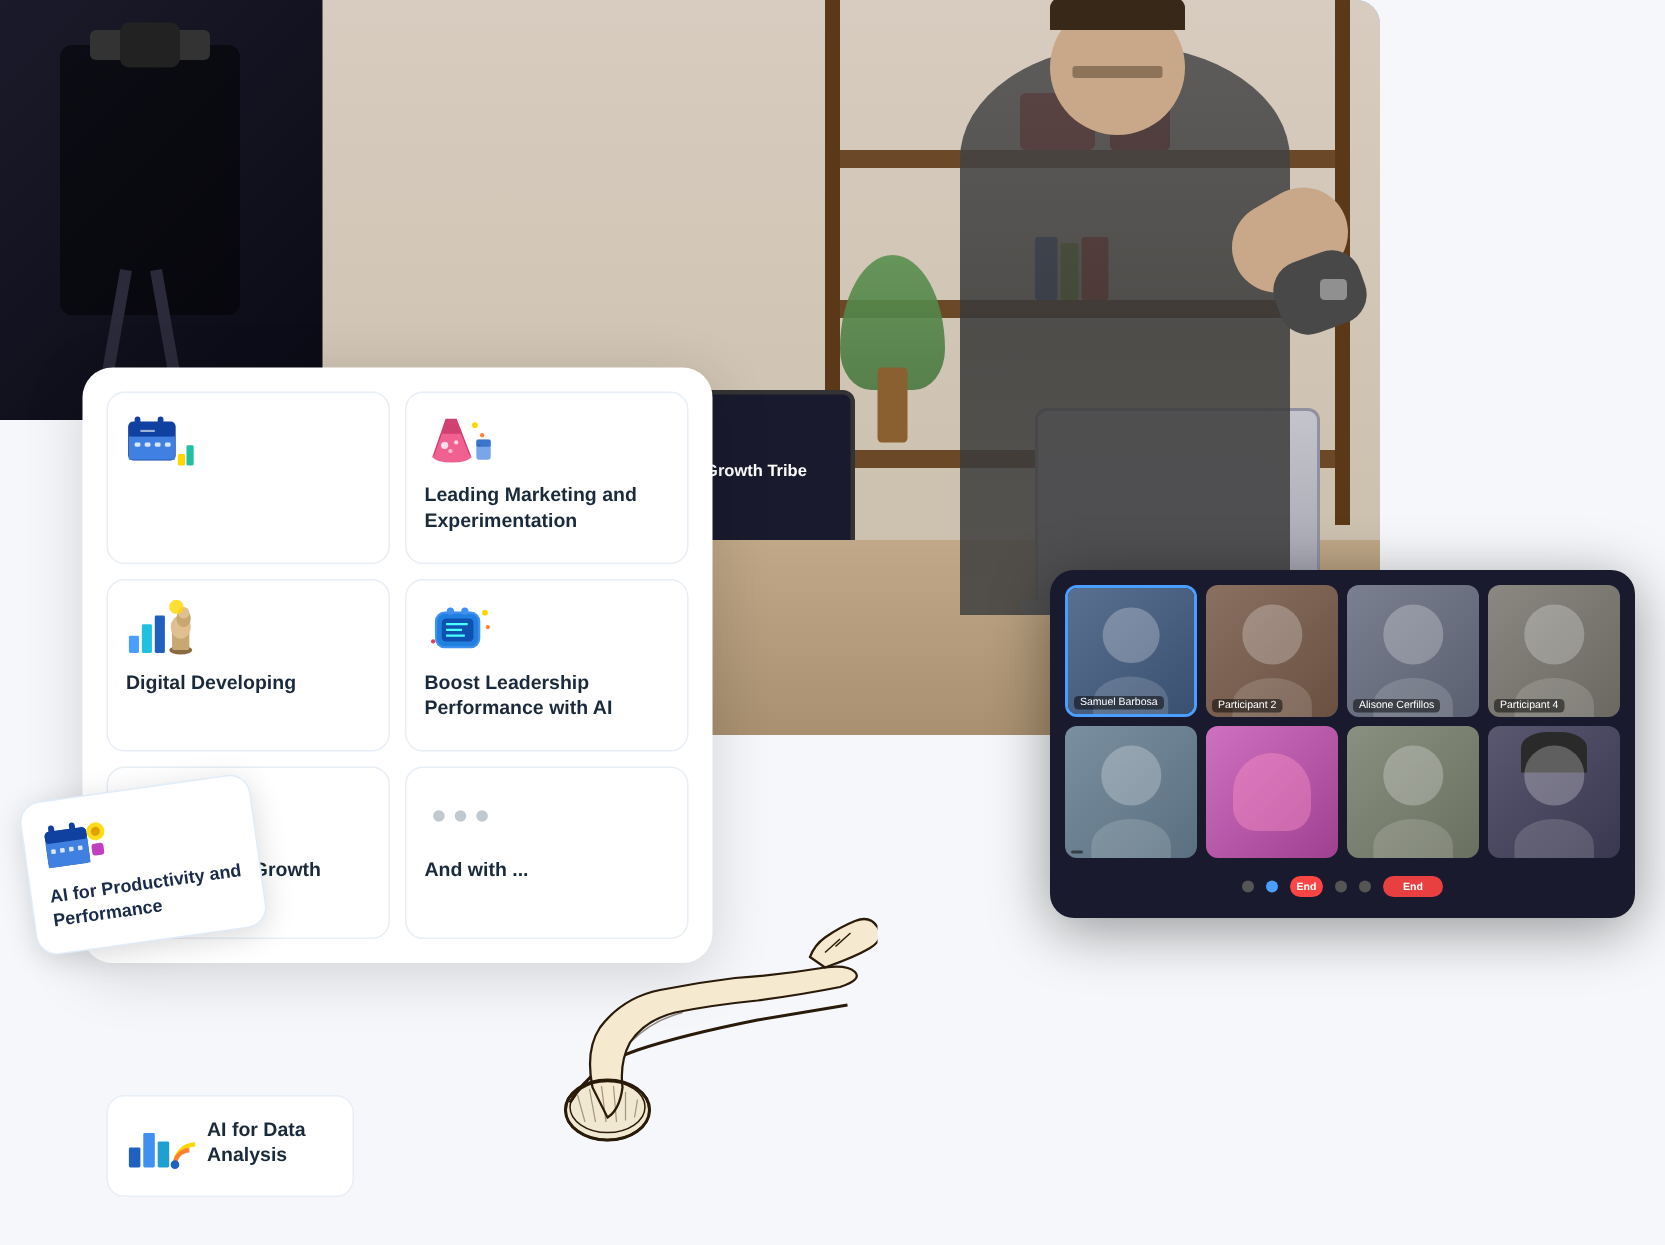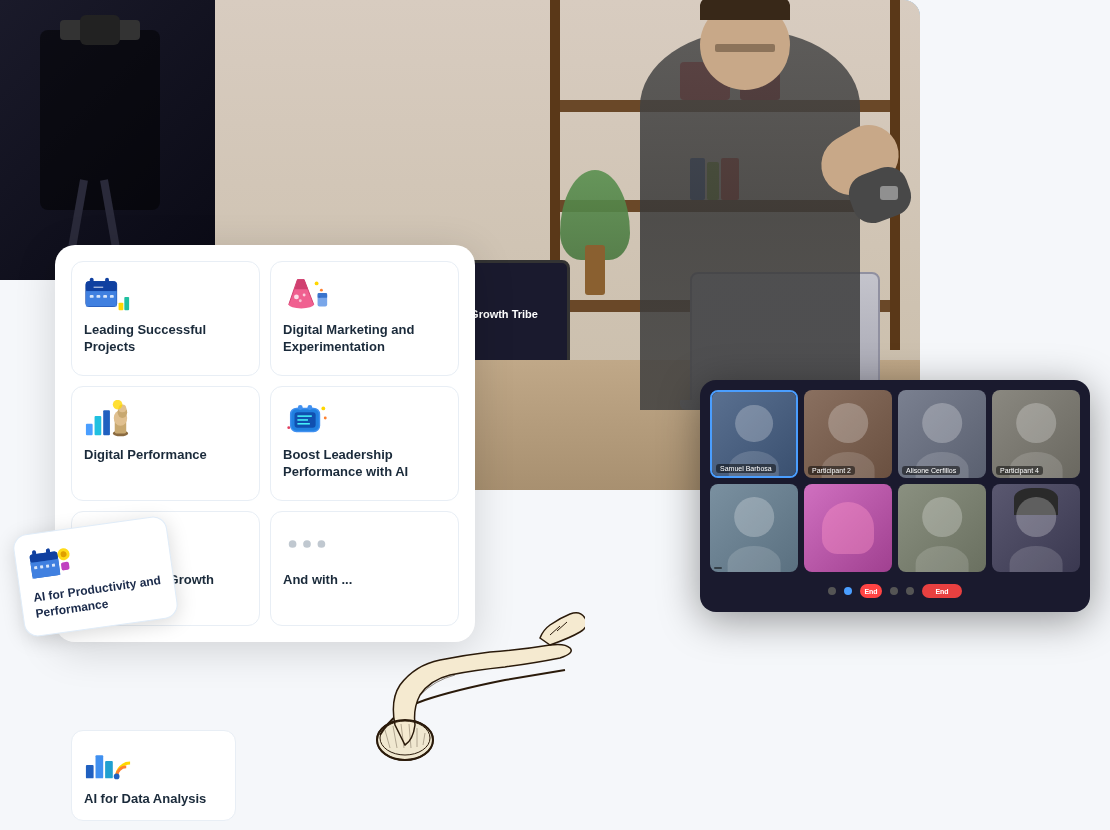--- a/index.html
+++ b/index.html
@@ -305,21 +305,20 @@
           <rect x="13" y="20" width="4" height="3" rx="1" fill="white" opacity="0.8"></rect>
           <rect x="20" y="20" width="4" height="3" rx="1" fill="white" opacity="0.8"></rect>
           <rect x="27" y="20" width="4" height="3" rx="1" fill="white" opacity="0.8"></rect>
 
           <rect x="36" y="28" width="5" height="8" rx="1" fill="#ffd700"></rect>
           <rect x="42" y="22" width="5" height="14" rx="1" fill="#20c0a0"></rect>
 
           <line x1="10" y1="12" x2="20" y2="12" stroke="white" stroke-width="1.5" opacity="0.6"></line>
         </svg>
       </div>
-      <div class="card-label">Leading Successful Projects</div>
     </div>
 
     <div class="course-card">
       <div class="card-icon">
         <svg width="50" height="38" viewBox="0 0 50 38">
 
           <polygon points="15,4 22,4 32,30 6,30" fill="#f06090" stroke="#d04070" stroke-width="1" rx="2"></polygon>
           <polygon points="15,4 22,4 26,14 12,14" fill="#d04070"></polygon>
           <ellipse cx="19" cy="30" rx="13" ry="4" fill="#f06090"></ellipse>
 
@@ -328,41 +327,41 @@
           <circle cx="18" cy="26" r="1.5" fill="white" opacity="0.6"></circle>
 
           <circle cx="35" cy="8" r="2" fill="#ffd700"></circle>
           <circle cx="40" cy="15" r="1.5" fill="#ff8030"></circle>
           <circle cx="38" cy="22" r="1" fill="#e04060"></circle>
 
           <rect x="36" y="18" width="10" height="14" rx="2" fill="#4080e0" opacity="0.7"></rect>
           <rect x="36" y="18" width="10" height="5" rx="1" fill="#2060c0" opacity="0.7"></rect>
         </svg>
       </div>
-      <div class="card-label">Digital Marketing and Experimentation</div>
+      <div class="card-label">Leading Marketing and Experimentation</div>
     </div>
 
     <div class="course-card">
       <div class="card-icon">
         <svg width="50" height="38" viewBox="0 0 50 38">
 
           <rect x="2" y="24" width="7" height="12" rx="1" fill="#4a9eff"></rect>
           <rect x="11" y="16" width="7" height="20" rx="1" fill="#20c0e0"></rect>
           <rect x="20" y="10" width="7" height="26" rx="1" fill="#2060c0"></rect>
 
           <ellipse cx="38" cy="34" rx="8" ry="3" fill="#8a6a40"></ellipse>
           <rect x="32" y="18" width="12" height="16" rx="2" fill="#c8a870"></rect>
           <ellipse cx="38" cy="18" rx="7" ry="8" fill="#e0c090"></ellipse>
           <ellipse cx="40" cy="12" rx="5" ry="6" fill="#c8a870"></ellipse>
           <circle cx="40" cy="8" r="4" fill="#e0c090"></circle>
 
           <circle cx="35" cy="4" r="5" fill="#ffd700" opacity="0.8"></circle>
         </svg>
       </div>
-      <div class="card-label">Digital Performance</div>
+      <div class="card-label">Digital Developing</div>
     </div>
 
     <div class="course-card">
       <div class="card-icon">
         <svg width="50" height="38" viewBox="0 0 50 38">
 
           <rect x="8" y="8" width="30" height="24" rx="6" fill="#2080e0"></rect>
           <rect x="8" y="8" width="30" height="24" rx="6" fill="none" stroke="#4090f0" stroke-width="1.5"></rect>
 
           <rect x="12" y="12" width="22" height="16" rx="3" fill="#1050b0"></rect>
@@ -411,21 +410,21 @@
           <circle cx="25" cy="19" r="4" fill="#c0c8d0"></circle>
           <circle cx="40" cy="19" r="4" fill="#c0c8d0"></circle>
         </svg>
       </div>
       <div class="card-label">And with ...</div>
     </div>
 
   </div>
 </div>
 
-<div style="position:absolute; top:730px; left:71px; width:165px; background:white; border:1.5px solid #e8eef5; border-radius:12px; padding:14px 12px 12px; display:flex; flex-direction:column; gap:6px; z-index:10;justify-content:space-between;">
+<div style="position:absolute; top:730px; left:71px; width:165px; background:white; border:1.5px solid #e8eef5; border-radius:12px; padding:14px 12px 12px; display:flex; flex-direction:row; gap:6px; z-index:10;justify-content:space-between;">
   <div class="card-icon">
     <svg width="50" height="36" viewBox="0 0 50 36">
 
       <rect x="2" y="20" width="8" height="14" rx="1" fill="#2060c0"></rect>
       <rect x="12" y="10" width="8" height="24" rx="1" fill="#4090f0"></rect>
       <rect x="22" y="16" width="8" height="18" rx="1" fill="#20a0d0"></rect>
 
       <path d="M34,32 A14,14 0 0,1 48,18" stroke="#ffd700" stroke-width="3" fill="none"></path>
       <path d="M34,32 A10,10 0 0,1 44,22" stroke="#ff8030" stroke-width="3" fill="none"></path>
       <circle cx="34" cy="32" r="3" fill="#2060c0"></circle>

